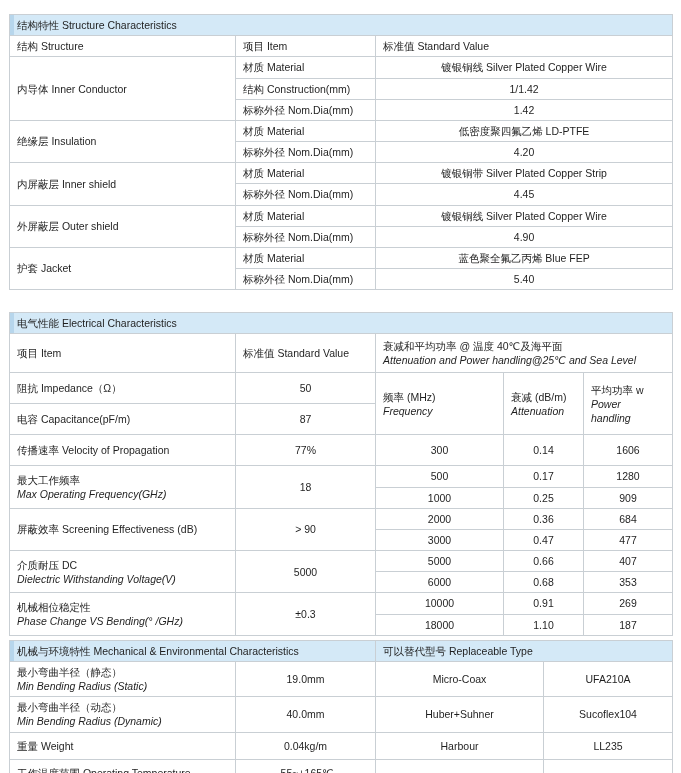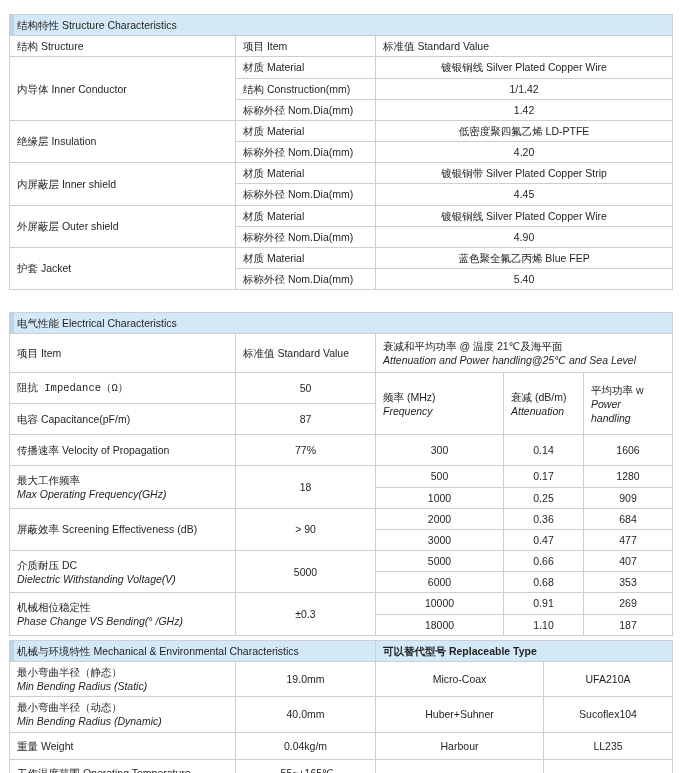--- a/index.html
+++ b/index.html
@@ -52,21 +52,20 @@
     left: 0; top: 0; bottom: 0;
     width: 4px;
     background: #b7d6ec;
   }
   td.sect-r {
     background: #d4e9f7;
     border: 1px solid #a8c9e0;
     font-size: 12px;
     padding: 5px 9px 5px 10px;
     color: #16222b;
-    font-weight: bold;
   }
   td.lbl {
     text-align: left;
   }
   td.ctr {
     text-align: center;
   }
   td.hdr {
     text-align: left;
     background: #fff;
@@ -165,27 +164,27 @@
     </colgroup>
     <tbody>
       <tr>
         <td class="sect" colspan="5">电气性能 Electrical Characteristics</td>
       </tr>
 
       <tr>
         <td class="hdr" style="height:32px;">项目 Item</td>
         <td class="hdr-c">标准值 Standard Value</td>
         <td class="hdr" colspan="3">
-          <span class="two-line">衰减和平均功率 @ 温度 21℃及海平面</span>
+          <span class="two-line">衰减和平均功率 @ 温度 40℃及海平面</span>
           <span class="sub">Attenuation and Power handling@25℃ and Sea Level</span>
         </td>
       </tr>
 
       <tr>
-        <td class="lbl" style="height:24px;font-family:Liberation Mono, monospace;">阻抗 Impedance（Ω）</td>
+        <td class="lbl" style="height:24px;">阻抗 Impedance（Ω）</td>
         <td class="ctr">50</td>
         <td class="hdr-c" rowspan="2">
           <span class="two-line">频率 (MHz)</span>
           <span class="sub">Frequency</span>
         </td>
         <td class="hdr-c" rowspan="2">
           <span class="two-line">衰减 (dB/m)</span>
           <span class="sub">Attenuation</span>
         </td>
         <td class="hdr-c" rowspan="2">

